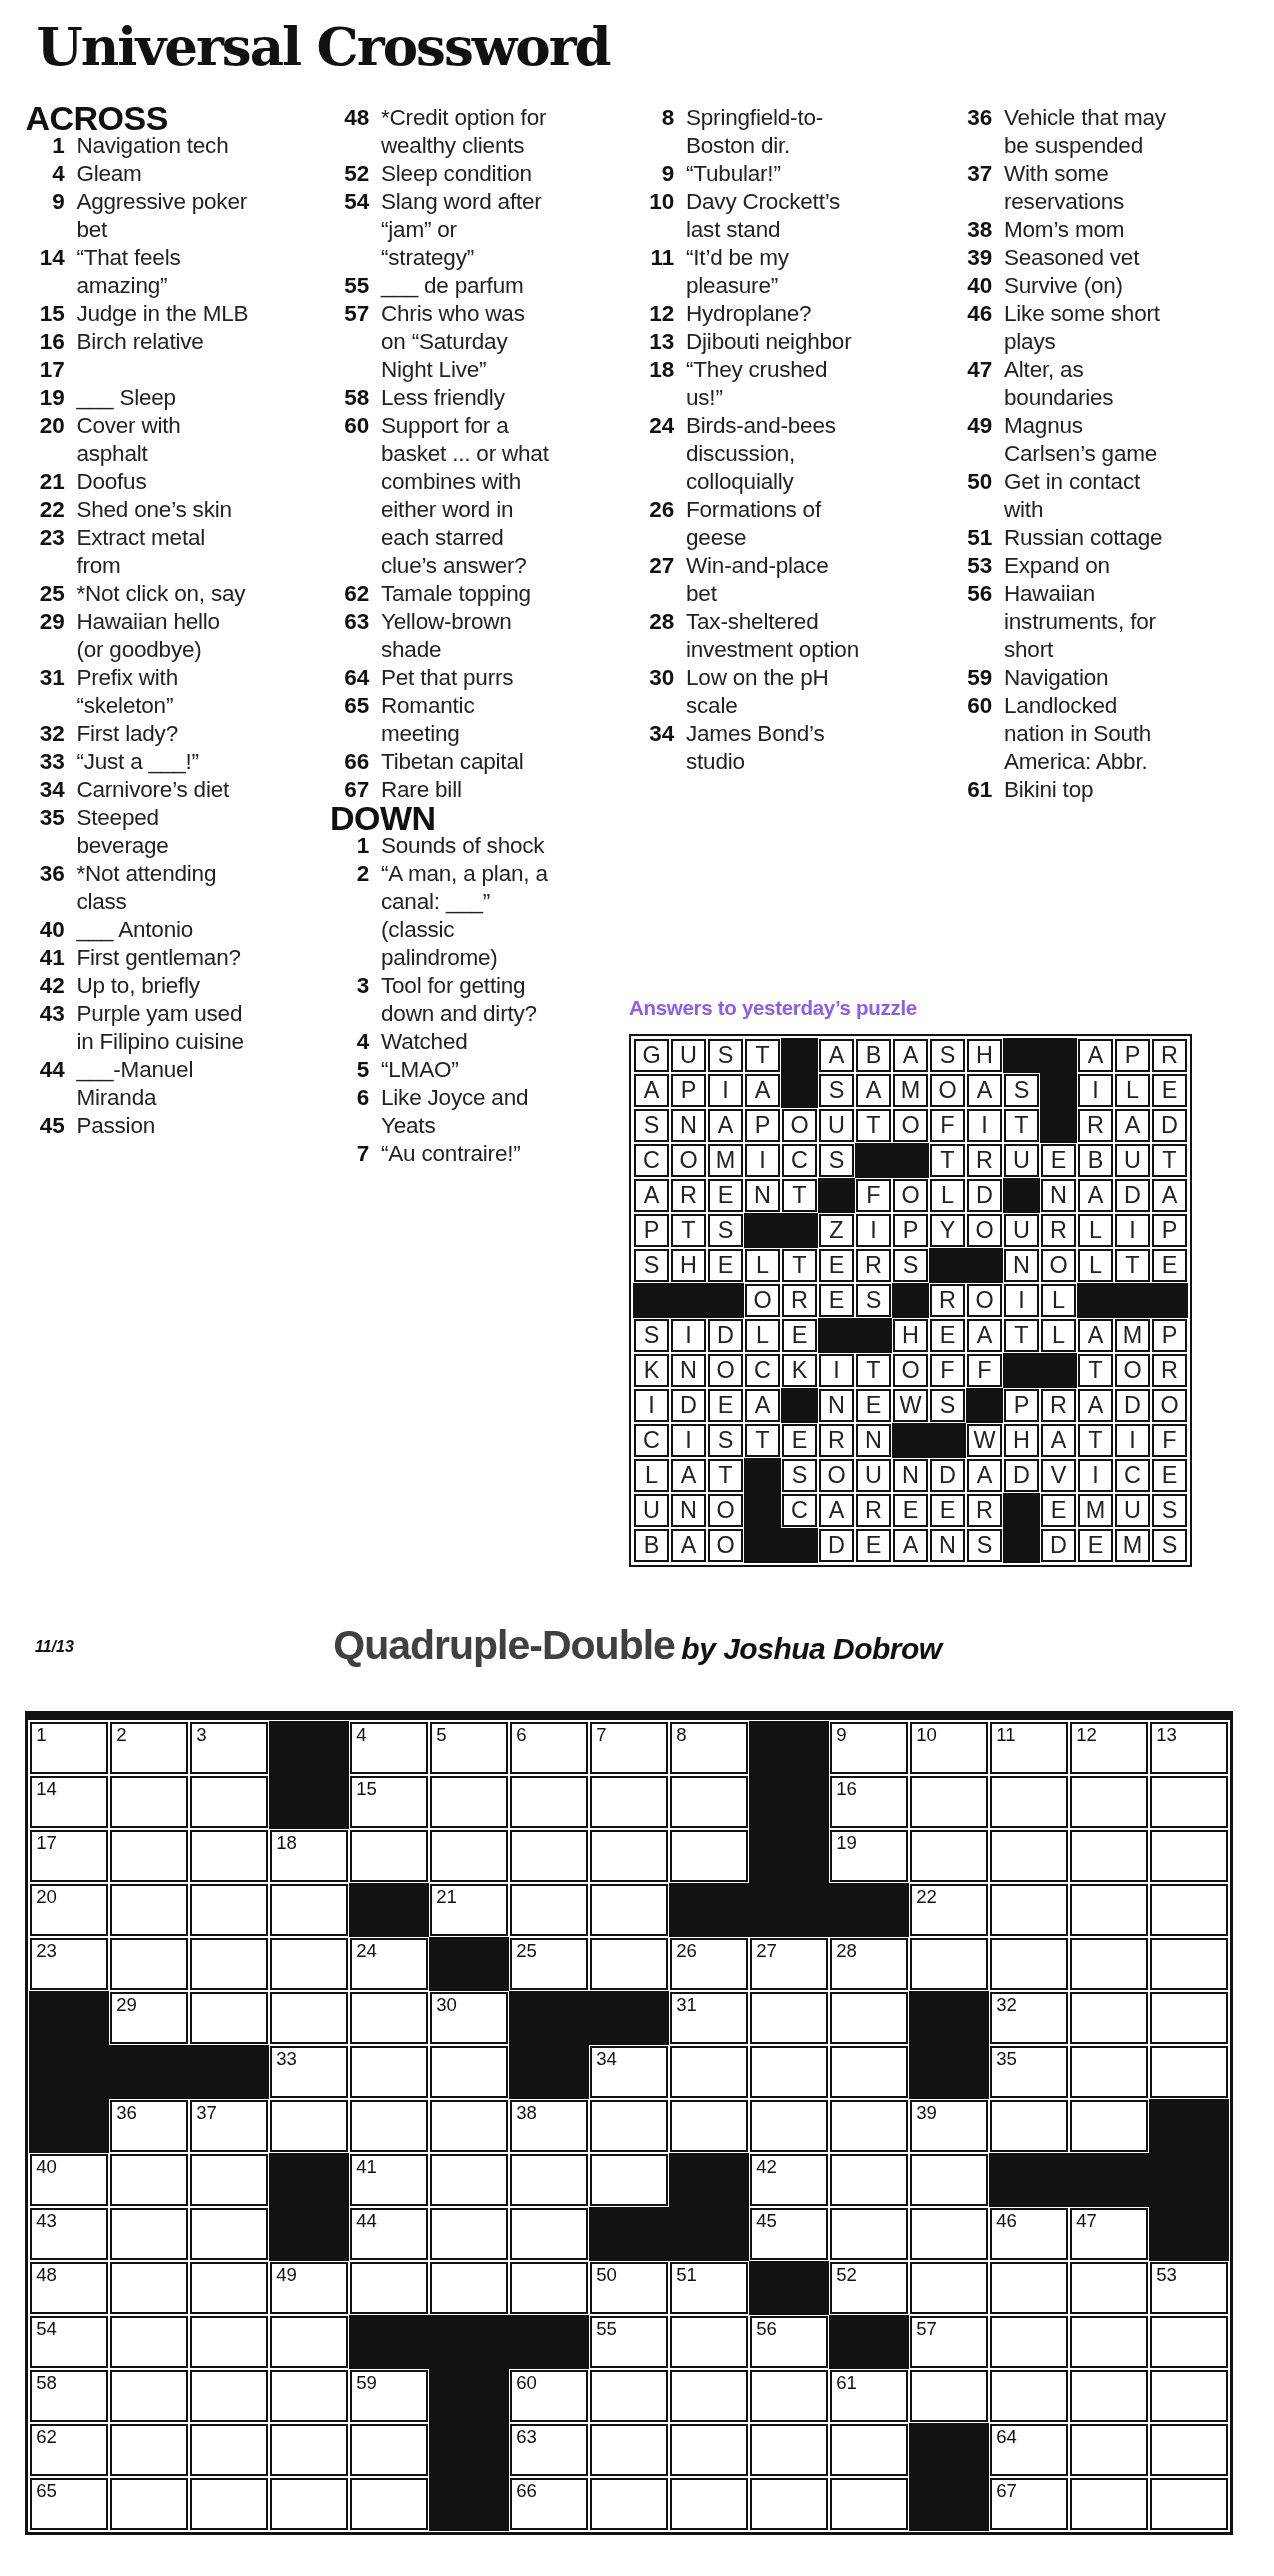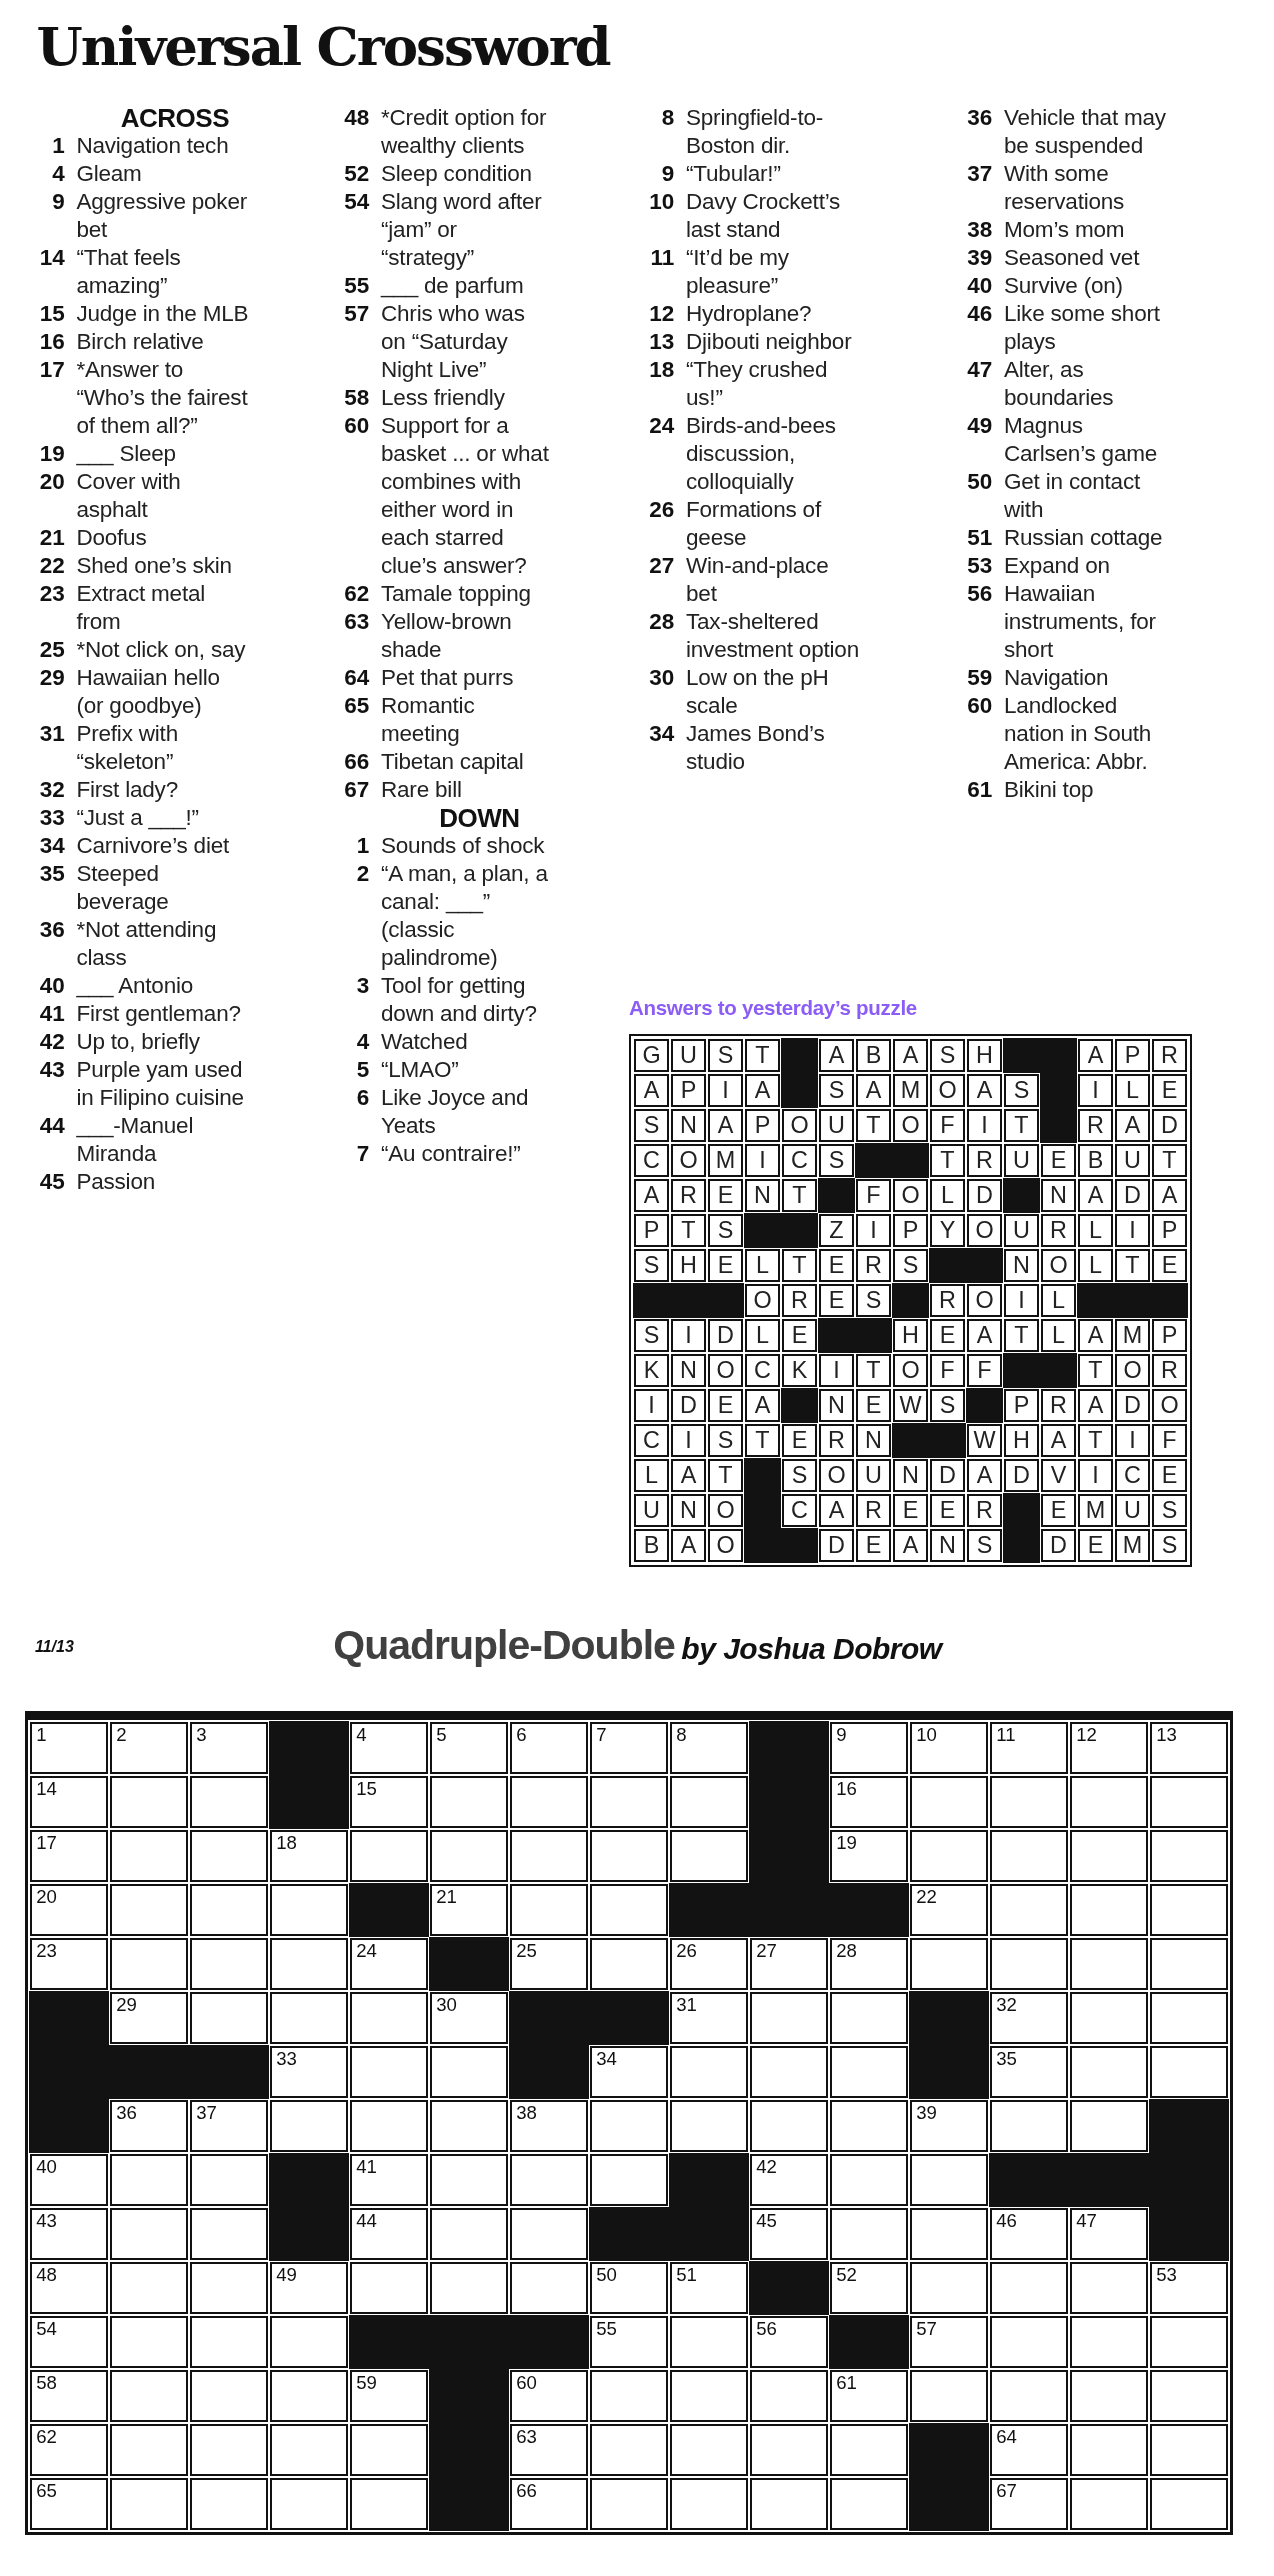--- a/index.html
+++ b/index.html
@@ -10,21 +10,21 @@
   .main-title {
     position:absolute; left:21.5px; top:0px; margin:15px;
     font-family:"DejaVu Serif", serif; font-weight:bold;
     font-size:53px; letter-spacing:-2px; color:#111;
   }
   .clue-col { position:absolute; top:104px; width:299px; }
   #col1 { left:25.4px; }
   #col2 { left:330px; }
   #col3 { left:635px; }
   #col4 { left:953px; }
-  .clue-header { font-size:26px; font-weight:bold; line-height:28px; color:#111; letter-spacing:-0.5px;text-align:center; }
+  .clue-header { font-size:34px; font-weight:bold; line-height:28px; color:#111; letter-spacing:-0.5px; }
   .clue { display:flex; }
   .clue .num {
     width:51px; min-width:51px; box-sizing:border-box; text-align:right;
     padding-right:11.7px; font-weight:bold; font-size:22.5px; line-height:28px; color:#111;
   }
   .clue .txt { width:174px; font-size:22.5px; line-height:28px; letter-spacing:-0.2px; color:#222; }
 
   .answers-panel { position:absolute; left:629px; top:996px; width:586px; background:#fff; }
   .answers-heading { font-size:20.5px; font-weight:bold; letter-spacing:-0.3px; color:#8b5cf6; }
   .agrid { margin-top:13.7px; display:inline-block; border:2.9px solid #111; padding:2px; background:#fff; }
@@ -80,21 +80,20 @@
     <div class="clue">
       <div class="num">15</div>
       <div class="txt">Judge in the MLB</div>
     </div>
     <div class="clue">
       <div class="num">16</div>
       <div class="txt">Birch relative</div>
     </div>
     <div class="clue">
       <div class="num">17</div>
-      <div class="txt">*Answer to “Who’s the fairest of them all?”</div>
     </div>
     <div class="clue">
       <div class="num">19</div>
       <div class="txt">___ Sleep</div>
     </div>
     <div class="clue">
       <div class="num">20</div>
       <div class="txt">Cover with asphalt</div>
     </div>
     <div class="clue">

